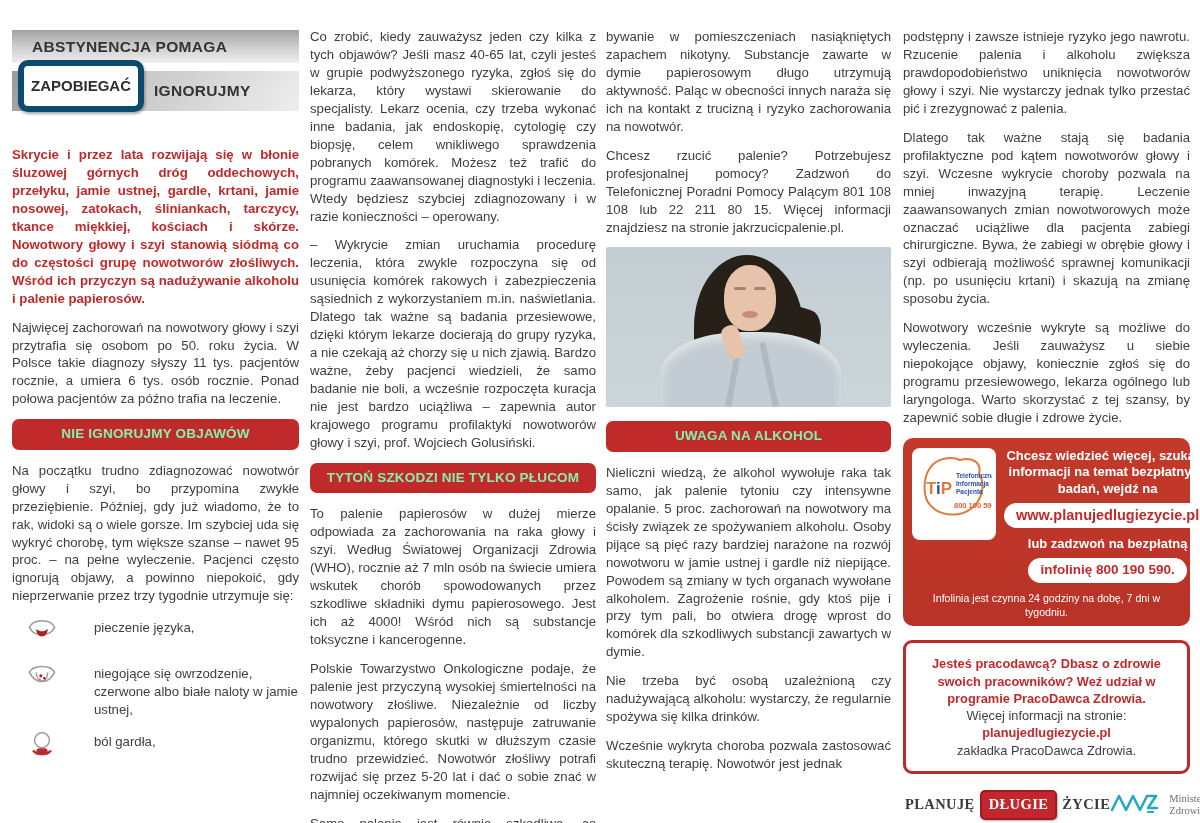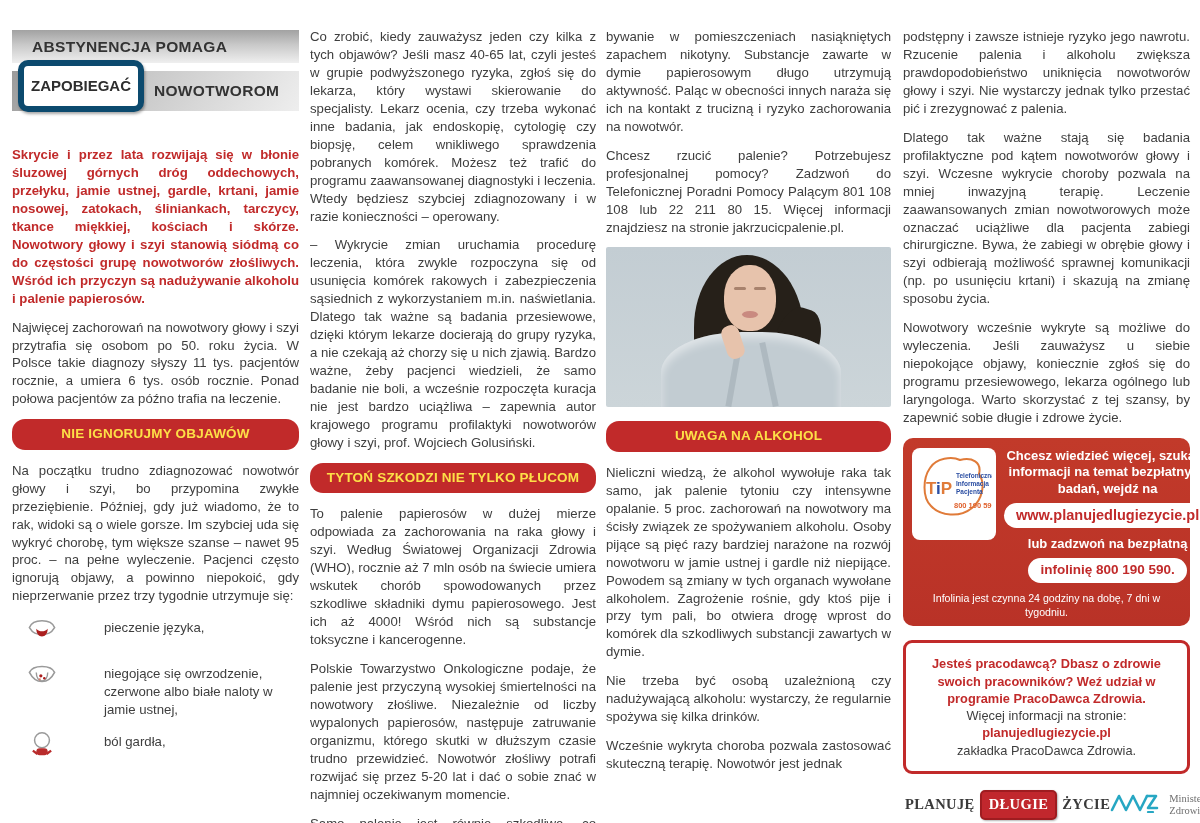--- a/index.html
+++ b/index.html
@@ -18,25 +18,25 @@
   .bar { position:absolute; left:0; right:0; background:linear-gradient(180deg,#a2a2a2 0%,#c9c9c9 45%,#efefef 100%); }
   .bar1 { top:0; height:33px; line-height:33px; padding-left:20px; font-size:15.5px; font-weight:800; color:#333; letter-spacing:.3px; }
   .bar2 { top:41px; height:40px; line-height:40px; padding-left:142px; font-size:15.5px; font-weight:800; color:#333; letter-spacing:.3px;
           background:linear-gradient(125deg,#9b9b9b 0%,#c6c6c6 40%,#eeeeee 100%); }
   .stamp { position:absolute; top:30px; left:6px; width:126px; height:52px; background:#fff;
            border:6px solid #0c4a6e; border-radius:10px; box-shadow:1px 2px 3px rgba(0,0,0,.35);
            display:flex; align-items:center; justify-content:center; font-size:15px; font-weight:800; color:#2e2e2e; }
 
   
   .red-lead { color:#c12a2a; font-weight:700; }
-  .sec-header { background:#c12a2a; color:#fde047; font-weight:700; font-size:13.5px; text-align:center;
-                padding:6px 4px; border-radius:13px; margin:4px 0 12px 0; letter-spacing:.2px; }
-
-  
-  .symptom { display:flex; align-items:flex-start; margin-bottom:11px;gap:10px; }
+  .sec-header { background:#c12a2a; color:#86efac; font-weight:700; font-size:13.5px; text-align:center;
+                padding:6px 4px; border-radius:7px; margin:4px 0 12px 0; letter-spacing:.2px; }
+
+  
+  .symptom { display:flex; align-items:flex-start; margin-bottom:11px; }
   .symptom .ic { width:34px; min-width:34px; margin-left:14px; margin-right:34px; }
   .symptom .lbl { text-align:left; padding-top:3px; }
 
   
   .photo { position:relative; width:285px; height:160px; margin:2px 0 14px 0; overflow:hidden;
            background:linear-gradient(180deg,#c3cdd3 0%,#ccd5d9 100%); border-radius:2px; }
   .ph-hair { position:absolute; left:88px; top:8px; width:110px; height:150px; background:#262019; border-radius:48% 52% 40% 40%; }
   .ph-hair2 { position:absolute; left:165px; top:60px; width:45px; height:90px; background:#262019; border-radius:40%; transform:rotate(18deg); }
   .ph-face { position:absolute; left:118px; top:18px; width:52px; height:66px; background:#e7c3ac; border-radius:48% 48% 45% 45%; }
   .ph-brow { position:absolute; left:128px; top:40px; width:12px; height:3px; background:#a8826d; border-radius:2px; }
@@ -72,21 +72,21 @@
   .ministry .mz-text { font-size:10.5px; color:#6f6f6f; line-height:1.15; }
 </style>
 </head>
 <body>
 
 <div class="page">
 
   <div class="col col1">
     <div class="masthead">
       <div class="bar bar1"><span>ABSTYNENCJA POMAGA</span></div>
-      <div class="bar bar2"><span>NOWOTWOROM</span></div>
+      <div class="bar bar2"><span>IGNORUJMY</span></div>
       <div class="stamp">
           <span>ZAPOBIEGAĆ</span>
         </div>
     </div>
 
     <p class="red-lead">Skrycie i przez lata rozwijają się w błonie śluzowej górnych dróg oddechowych, przełyku, jamie ustnej, gardle, krtani, jamie nosowej, zatokach, śliniankach, tarczycy, tkance miękkiej, kościach i skórze. Nowotwory głowy i szyi stanowią siódmą co do częstości grupę nowotworów złośliwych. Wśród ich przyczyn są nadużywanie alkoholu i palenie papierosów.</p>
     <p>Najwięcej zachorowań na nowotwory głowy i szyi przytrafia się osobom po 50. roku życia. W Polsce takie diagnozy słyszy 11 tys. pacjentów rocznie, a umiera 6 tys. osób rocznie. Ponad połowa pacjentów za późno trafia na leczenie.</p>
 
     <div class="sec-header">NIE IGNORUJMY OBJAWÓW</div>
     <p>Na początku trudno zdiagnozować nowotwór głowy i szyi, bo przypomina zwykłe przeziębienie. Później, gdy już wiadomo, że to rak, widoki są o wiele gorsze. Im szybciej uda się wykryć chorobę, tym większe szanse – nawet 95 proc. – na pełne wyleczenie. Pacjenci często ignorują objawy, a powinno niepokoić, gdy nieprzerwanie przez trzy tygodnie utrzymuje się:</p>

